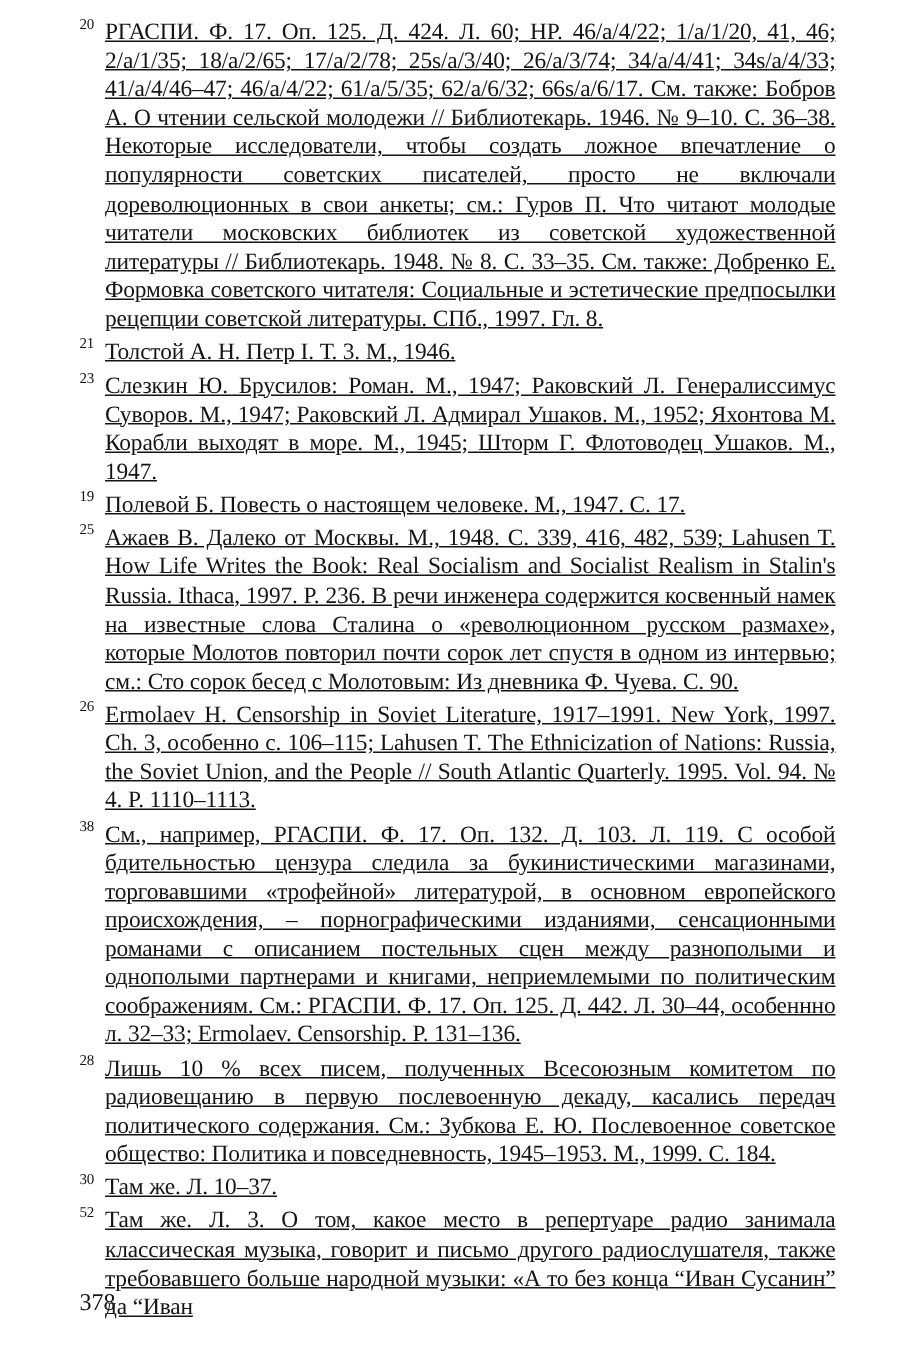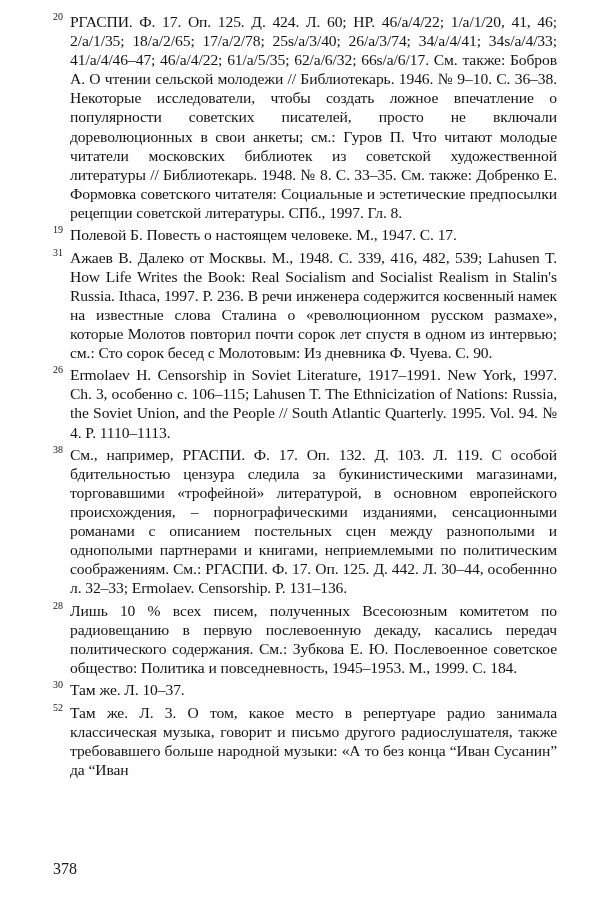--- a/index.html
+++ b/index.html
@@ -1,38 +1,46 @@
 <!DOCTYPE html>
 <html><head>
 <meta charset="utf-8">
 <style>
   html, body { margin:0; padding:0; background:#ffffff; }
   body { width:600px; height:900px; position:relative; overflow:hidden;
          font-family:"Liberation Serif","DejaVu Serif",serif; color:#141414; }
   .page { position:absolute; left:53px; top:12px; width:504px; }
   .note { position:relative; padding-left:17px; font-size:15.6px; line-height:19.1px;
-          text-align:justify; margin-bottom:3.2px; letter-spacing:-0.1px; }
+          text-align:justify; margin-bottom:3.2px; letter-spacing:-0.1px;text-decoration:underline; }
   .note .num { position:absolute; left:0; top:-1px; font-size:10px; line-height:12px; }
   .note .text { display:block; }
   .page-number { position:absolute; left:53px; top:860px; font-size:16px; }
 </style>
 </head>
 <body>
 
 <div class="page">
   <div class="note">
     <span class="num">20</span>
     <span class="text">РГАСПИ. Ф. 17. Оп. 125. Д. 424. Л. 60; HP. 46/a/4/22; 1/a/1/20, 41, 46; 2/a/1/35; 18/a/2/65; 17/a/2/78; 25s/a/3/40; 26/a/3/74; 34/a/4/41; 34s/a/4/33; 41/a/4/46–47; 46/a/4/22; 61/a/5/35; 62/a/6/32; 66s/a/6/17. См. также: Бобров А. О чтении сельской молодежи // Библиотекарь. 1946. № 9–10. С. 36–38. Некоторые исследователи, чтобы создать ложное впечатление о популярности советских писателей, просто не включали дореволюционных в свои анкеты; см.: Гуров П. Что читают молодые читатели московских библиотек из советской художественной литературы // Библиотекарь. 1948. № 8. С. 33–35. См. также: Добренко Е. Формовка советского читателя: Социальные и эстетические предпосылки рецепции советской литературы. СПб., 1997. Гл. 8.</span>
   </div>
   <div class="note">
+    <span class="num">21</span>
+    <span class="text">Толстой А. Н. Петр I. Т. 3. М., 1946.</span>
+  </div>
+  <div class="note">
+    <span class="num">23</span>
+    <span class="text">Слезкин Ю. Брусилов: Роман. М., 1947; Раковский Л. Генералиссимус Суворов. М., 1947; Раковский Л. Адмирал Ушаков. М., 1952; Яхонтова М. Корабли выходят в море. М., 1945; Шторм Г. Флотоводец Ушаков. М., 1947.</span>
+  </div>
+  <div class="note">
     <span class="num">19</span>
     <span class="text">Полевой Б. Повесть о настоящем человеке. М., 1947. С. 17.</span>
   </div>
   <div class="note">
-    <span class="num">31</span>
+    <span class="num">25</span>
     <span class="text">Ажаев В. Далеко от Москвы. М., 1948. С. 339, 416, 482, 539; Lahusen T. How Life Writes the Book: Real Socialism and Socialist Realism in Stalin's Russia. Ithaca, 1997. P. 236. В речи инженера содержится косвенный намек на известные слова Сталина о «революционном русском размахе», которые Молотов повторил почти сорок лет спустя в одном из интервью; см.: Сто сорок бесед с Молотовым: Из дневника Ф. Чуева. С. 90.</span>
   </div>
   <div class="note">
     <span class="num">26</span>
     <span class="text">Ermolaev H. Censorship in Soviet Literature, 1917–1991. New York, 1997. Ch. 3, особенно с. 106–115; Lahusen T. The Ethnicization of Nations: Russia, the Soviet Union, and the People // South Atlantic Quarterly. 1995. Vol. 94. № 4. P. 1110–1113.</span>
   </div>
   <div class="note">
     <span class="num">38</span>
     <span class="text">См., например, РГАСПИ. Ф. 17. Оп. 132. Д. 103. Л. 119. С особой бдительностью цензура следила за букинистическими магазинами, торговавшими «трофейной» литературой, в основном европейского происхождения, – порнографическими изданиями, сенсационными романами с описанием постельных сцен между разнополыми и однополыми партнерами и книгами, неприемлемыми по политическим соображениям. См.: РГАСПИ. Ф. 17. Оп. 125. Д. 442. Л. 30–44, особеннно л. 32–33; Ermolaev. Censorship. P. 131–136.</span>
   </div>

